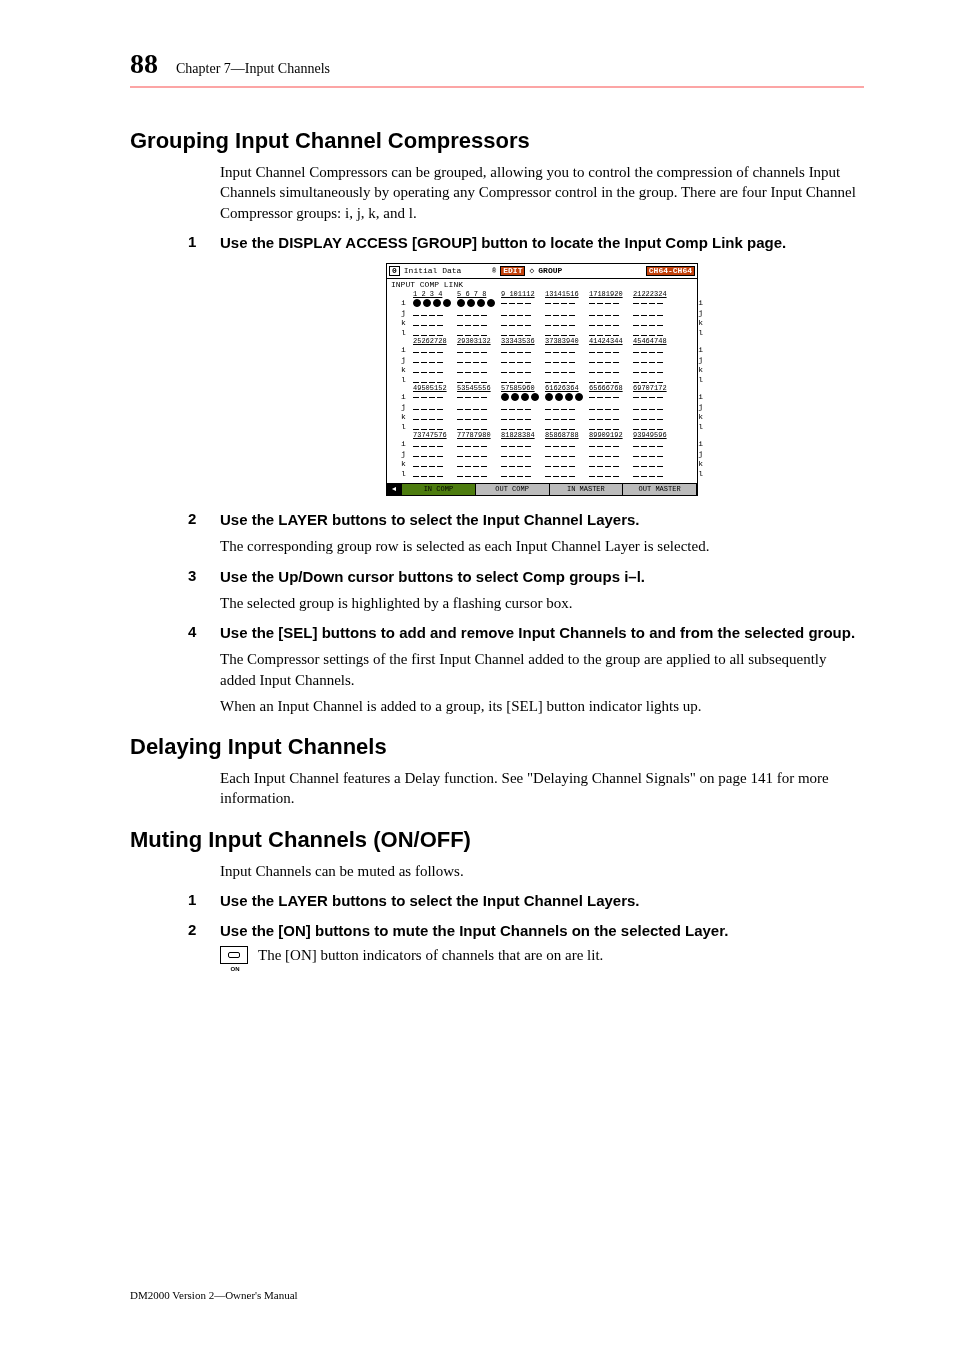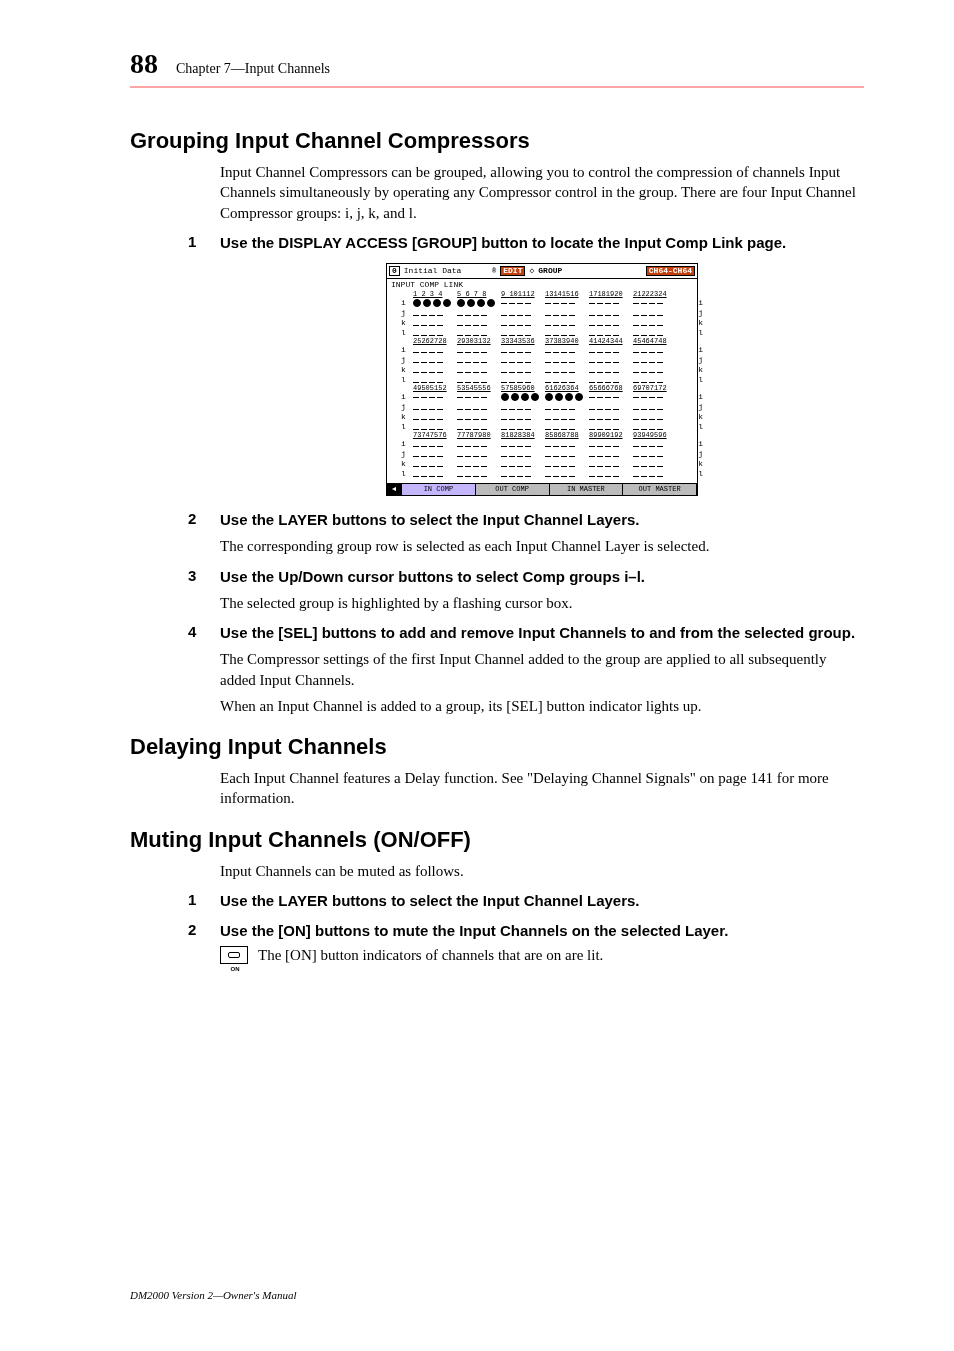--- a/index.html
+++ b/index.html
@@ -154,21 +154,21 @@
     font-size: 7px;
   }
   .sc-tab {
     flex: 1;
     text-align: center;
     border-right: 1px solid #000;
     padding: 2px 0;
     white-space: nowrap;
   }
   .sc-tab.active {
-    background: #c4b5fd;
+    background: #4d7c0f;
   }
   .sc-tab.inactive {
     background: #bbb;
   }
   .sc-arrow {
     width: 14px;
     text-align: center;
     border-right: 1px solid #000;
     background: #000;
     color: #fff;
@@ -201,21 +201,20 @@
   .on-icon-label {
     font-family: Arial, sans-serif;
     font-size: 6px;
     font-weight: bold;
     text-align: center;
   }
   .footer {
     position: absolute;
     bottom: 50px;
     left: 130px;
-    font-style: italic;
     font-size: 11px;
   }
 </style>
 </head>
 <body>
 
 <div class="page">
   <div class="running-head">
     <span class="page-number">88</span>
     <span class="chapter-name">Chapter 7—Input Channels</span>

